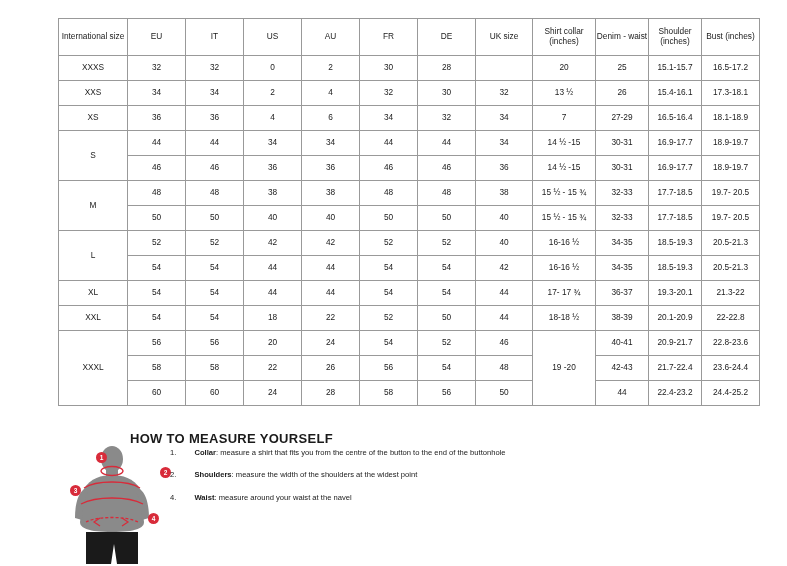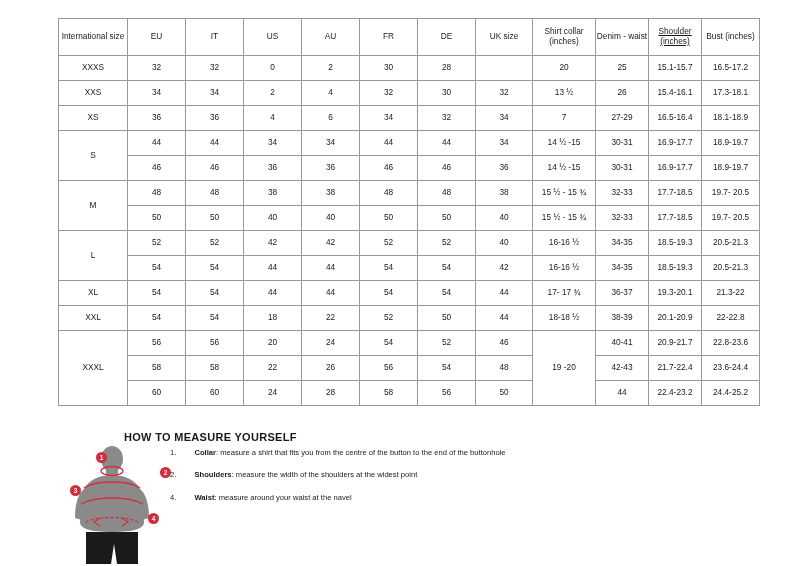--- a/index.html
+++ b/index.html
@@ -47,32 +47,32 @@
   th.col-intl   { width: 68px; }
   th.col-eu     { width: 57px; }
   th.col-it     { width: 57px; }
   th.col-us     { width: 57px; }
   th.col-au     { width: 57px; }
   th.col-fr     { width: 57px; }
   th.col-de     { width: 57px; }
   th.col-uk     { width: 56px; }
   th.col-collar { width: 62px; }
   th.col-denim  { width: 52px; }
-  th.col-shoulder { width: 52px; text-decoration: underline; }
+  th.col-shoulder { width: 52px; }
   th.col-bust   { width: 57px; }
 
   td.first-col, th.first-col { }
   .thead-cell { padding: 0 3px; }
 
   
   .howto-title {
     position: absolute;
-    left: 124px;
+    left: 130px;
     top: 431px;
-    font-size: 11px;
+    font-size: 13px;
     font-weight: bold;
     letter-spacing: 0.3px;
     color: #1a1a1a;
   }
   .steps {
     position: absolute;
     left: 170px;
     top: 448px;
     width: 520px;
   }

